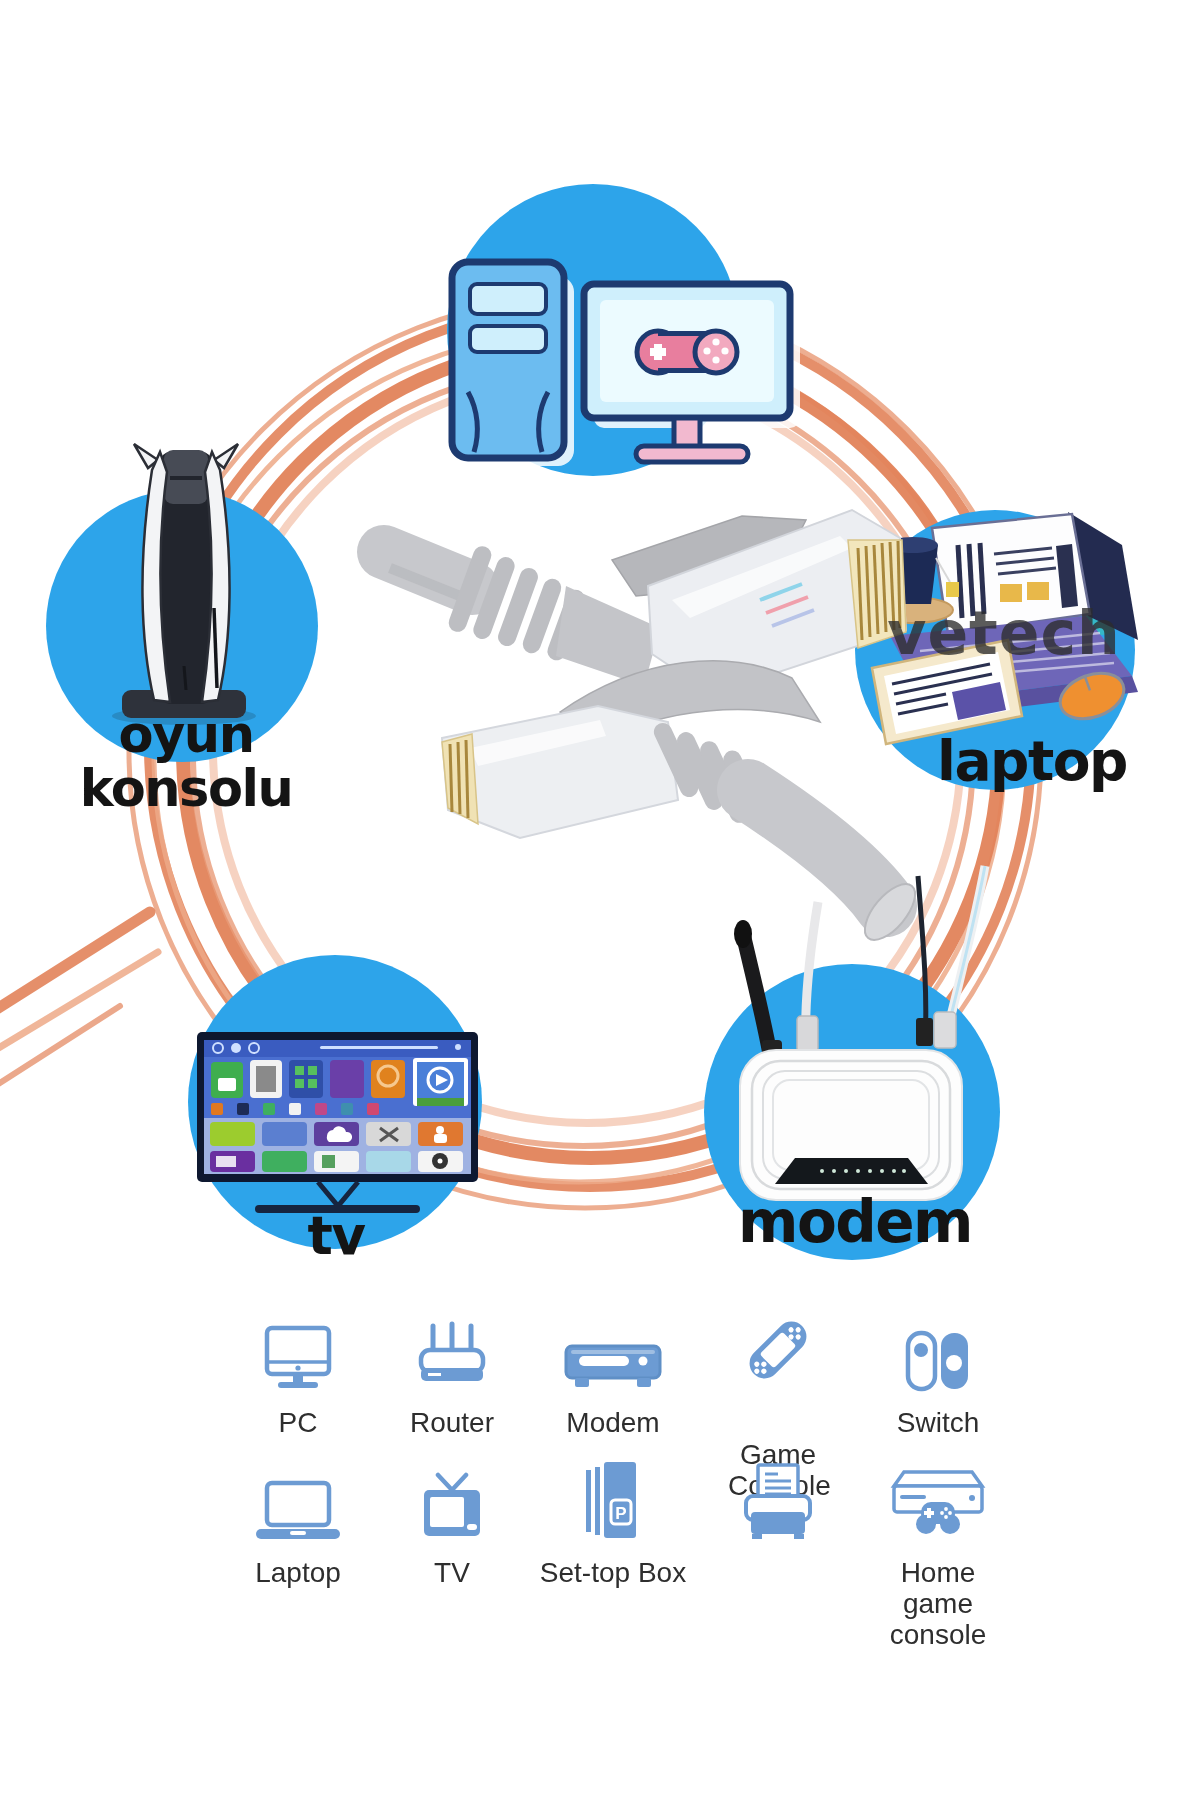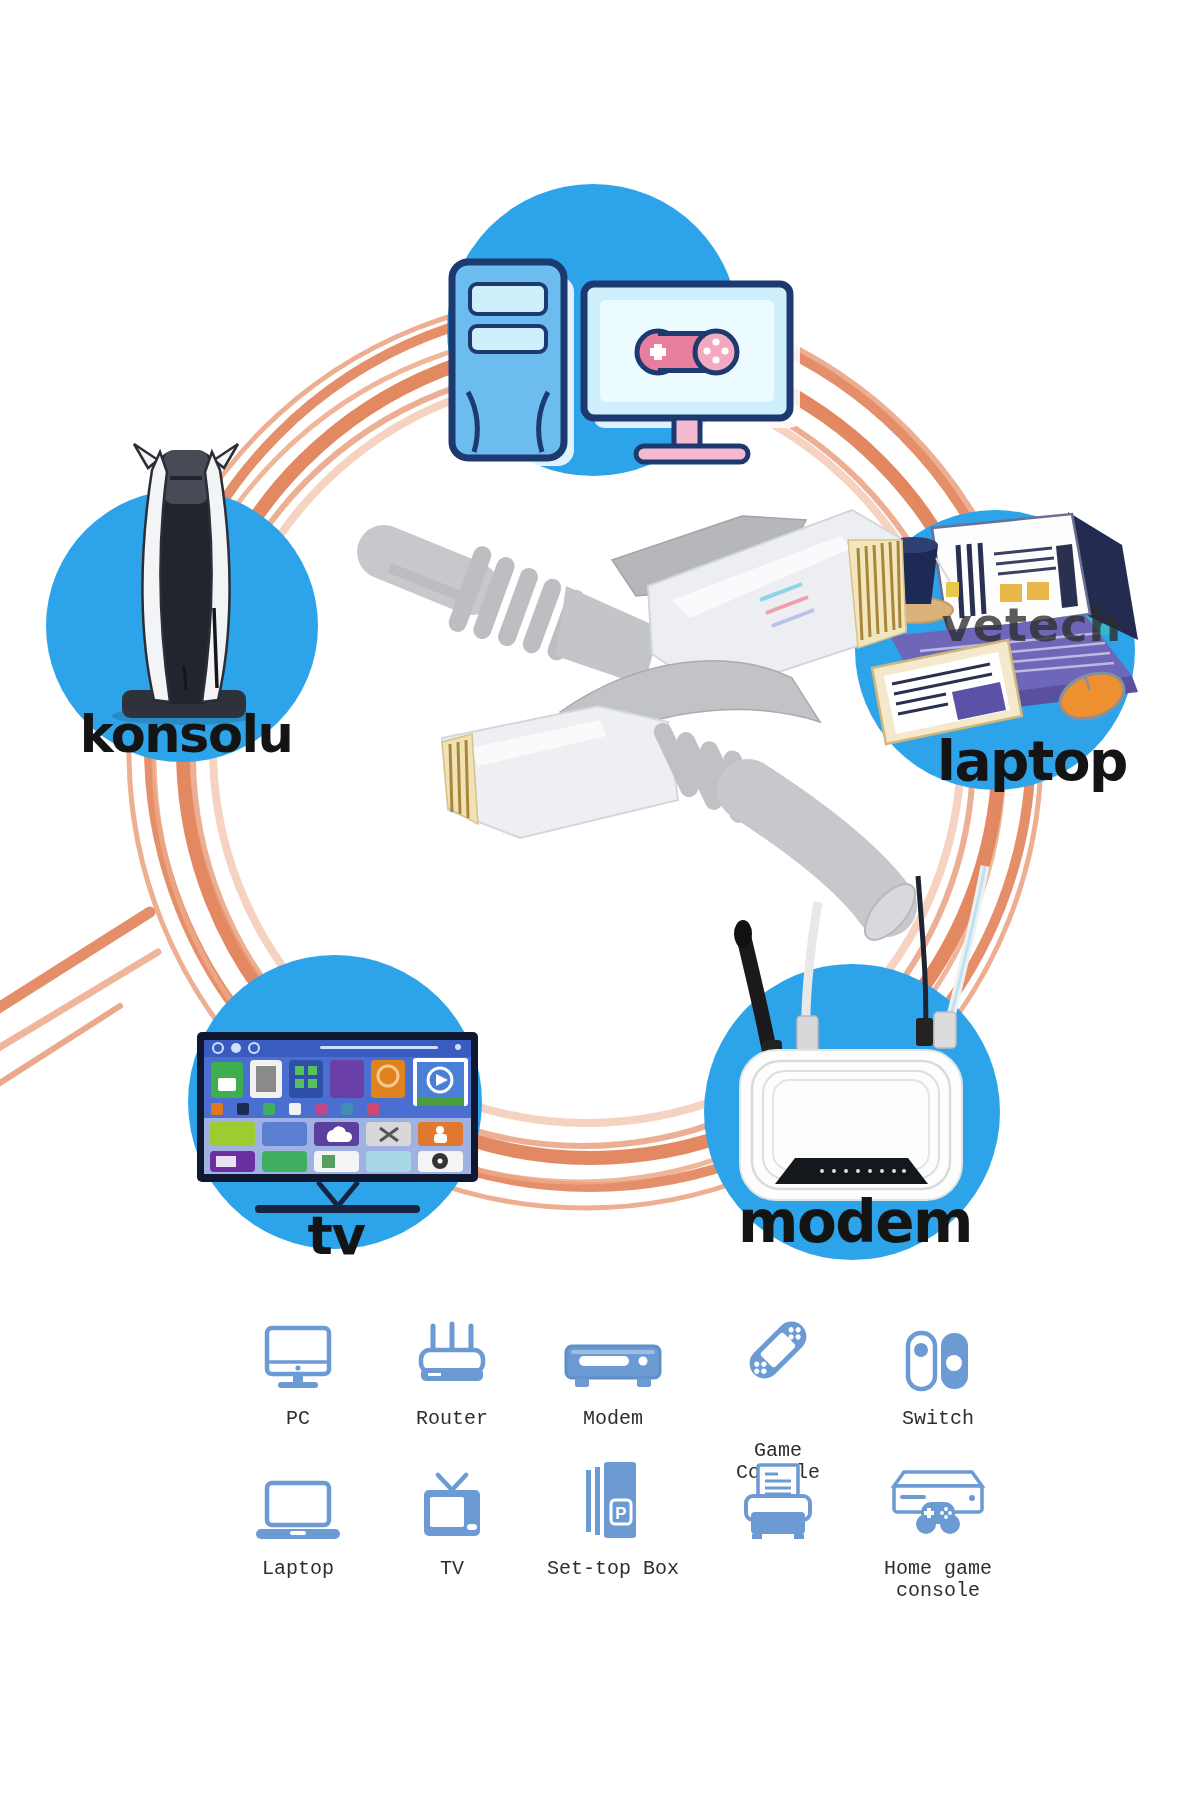--- a/index.html
+++ b/index.html
@@ -13,21 +13,21 @@
     font-weight:800;color:#141414;letter-spacing:-1.5px;
     line-height:1.05;text-align:center;white-space:nowrap;
   }
   .watermark{
     position:absolute;transform:translateX(-50%);
     font-weight:600;color:rgba(45,45,45,.78);letter-spacing:1px;
   }
   .grid-cell{position:absolute;transform:translateX(-50%);text-align:center;width:170px;}
   .icon-box{height:74px;display:flex;justify-content:center;align-items:flex-end;}
   .grid-label{
-    font-family:Liberation Mono, monospace;font-size:20px;color:#2e2e2e;
+    font-family:Liberation Sans, sans-serif;font-size:28px;color:#2e2e2e;
     line-height:1.1;margin:16px auto 0;max-width:160px;
   }
   .grid-label.w100{max-width:100px;margin-top:48px;}
   .grid-label.w150{max-width:150px;}
 </style>
 </head>
 <body>
 
 <div id="canvas">
 
@@ -287,24 +287,25 @@
           <rect x="739" y="747" width="18" height="92" rx="9" transform="rotate(-25 748 793)"></rect>
         </g>
         <path d="M 748 790 C 810 830 860 870 886 906" stroke="#c7c8cc" stroke-width="62" fill="none" stroke-linecap="round"></path>
         <ellipse cx="890" cy="912" rx="16" ry="34" transform="rotate(40 890 912)" fill="#d8d9dc" stroke="#b8b9bd" stroke-width="2"></ellipse>
       </g>
     </g>
   </svg>
 
 
   <div class="hub-label" style="left:186px;top:708px;font-size:51px;">
+    <div>oyun</div>
     <div>konsolu</div>
   </div>
 
-  <div class="watermark" style="left:1032px;top:598px;font-size:46px;">vetech</div>
+  <div class="watermark" style="left:1004px;top:598px;font-size:60px;">vetech</div>
 
   <div class="hub-label" style="left:1032px;top:733px;font-size:55px;">laptop</div>
 
   <div class="hub-label" style="left:336px;top:1208px;font-size:53px;">tv</div>
 
   <div class="hub-label" style="left:855px;top:1192px;font-size:58px;">modem</div>
 
   <div>
 
     <div class="grid-cell" style="left:298px;top:1318px;">

